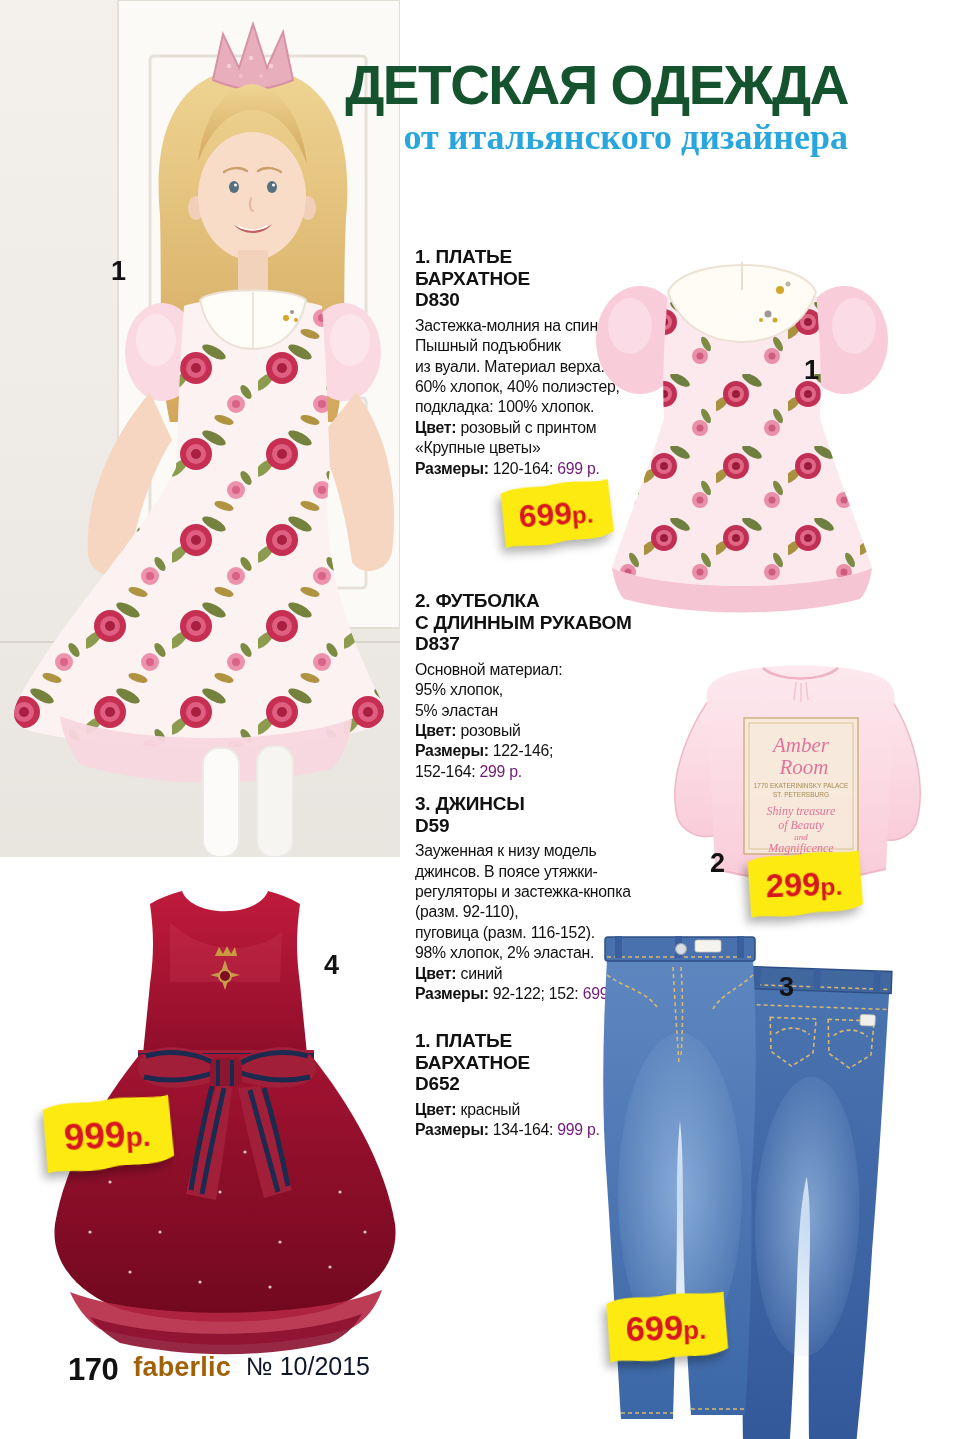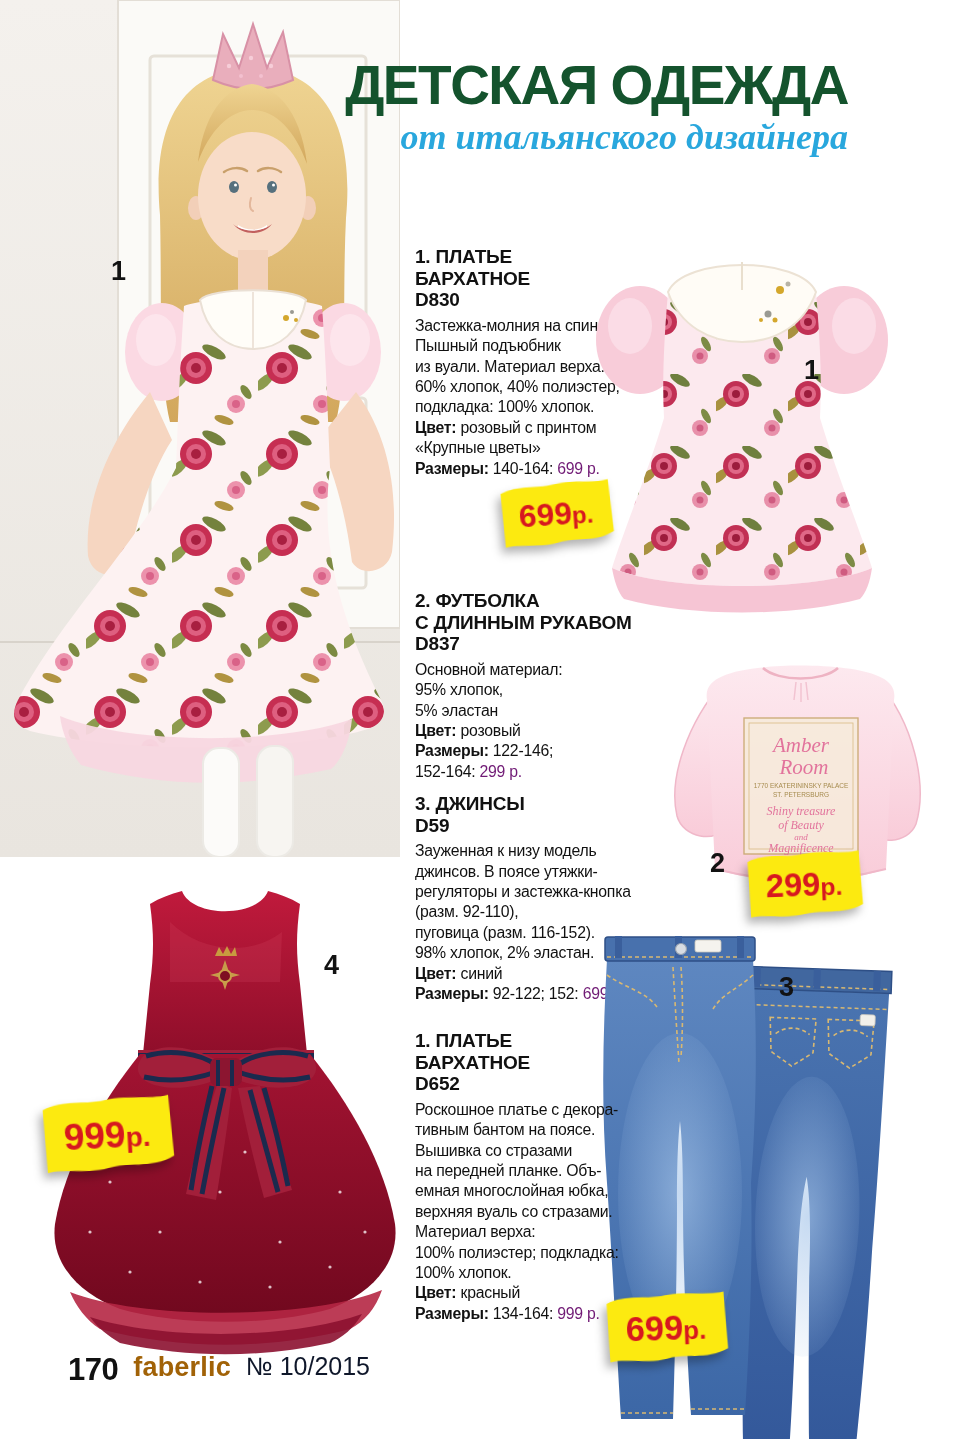--- a/index.html
+++ b/index.html
@@ -8,21 +8,21 @@
     background:#ffffff;overflow:hidden;
     font-family:"Liberation Sans",sans-serif;color:#111;
   }
   .abs{position:absolute;}
   
   .header{position:absolute;top:58px;right:132px;text-align:right;line-height:1;}
   .page-title{
     font-size:55px;font-weight:700;letter-spacing:-1.5px;color:#14532d;margin:0;
   }
   .subtitle{
-    font-family:"Liberation Serif",serif;font-style:italic;font-weight:600;
+    font-family:"Liberation Serif",serif;font-weight:600;
     color:#29a7dd;font-size:36px;line-height:1.13;margin-top:4px;
   }
   
   .p-info{position:absolute;width:225px;}
   .p-info h2{
     font-size:19px;font-weight:700;line-height:1.14;margin:0 0 5px 0;
     white-space:pre-line;letter-spacing:-0.2px;
   }
   .p-info .desc, .p-info .attr{
     font-size:15.8px;line-height:1.29;margin:0;letter-spacing:-0.25px;
@@ -147,21 +147,21 @@
   <div class="p-info" style="left:415px;top:246px;width:205px">
     <h2>1. ПЛАТЬЕ
 БАРХАТНОЕ
 D830</h2>
     <p class="desc">Застежка-молния на спине.
 Пышный подъюбник
 из вуали. Материал верха:
 60% хлопок, 40% полиэстер;
 подкладка: 100% хлопок.</p>
     <p class="attr"><b>Цвет:</b> <span>розовый с принтом «Крупные цветы»</span></p>
-    <p class="attr"><b>Размеры:</b> <span>140-164:</span> <span class="price">699 р.</span></p>
+    <p class="attr"><b>Размеры:</b> <span>120-164:</span> <span class="price">699 р.</span></p>
   </div>
 
   <svg class="abs" style="left:572px;top:230px" width="340" height="385" viewBox="0 0 340 385">
     <defs>
       <pattern id="flB" width="72" height="72" patternUnits="userSpaceOnUse">
         <rect width="72" height="72" fill="#fce9ee"></rect>
         <ellipse cx="36" cy="6" rx="11" ry="4.5" fill="#6f7f3e" transform="rotate(30 36 6)"></ellipse>
         <ellipse cx="4" cy="30" rx="10" ry="4.5" fill="#a8913f" transform="rotate(-40 4 30)"></ellipse>
         <circle cx="20" cy="20" r="13" fill="#c13054"></circle>
         <circle cx="20" cy="20" r="8" fill="#e06887"></circle>
@@ -325,29 +325,20 @@
     <svg viewBox="0 0 140 86">
       <path d="M7,16 C28,6 50,13 70,9 C92,5 116,11 133,7 L136,68 C114,80 92,72 70,77 C48,82 24,75 9,79 Z" fill="#fcea10"></path>
       <text x="70" y="57" text-anchor="middle"><tspan font-size="37">699</tspan><tspan font-size="28">р.</tspan></text>
     </svg>
   </div>
 
   <div class="p-info" style="left:415px;top:1030px;width:215px">
     <h2>1. ПЛАТЬЕ
 БАРХАТНОЕ
 D652</h2>
-    <p class="desc">Роскошное платье с декора-
-тивным бантом на поясе.
-Вышивка со стразами
-на передней планке. Объ-
-емная многослойная юбка,
-верхняя вуаль со стразами.
-Материал верха:
-100% полиэстер; подкладка:
-100% хлопок.</p>
     <p class="attr"><b>Цвет:</b> <span>красный</span></p>
     <p class="attr"><b>Размеры:</b> <span>134-164:</span> <span class="price">999 р.</span></p>
   </div>
 
   <svg class="abs" style="left:20px;top:862px" width="410" height="495" viewBox="0 0 410 495">
     <defs>
       <linearGradient id="velG" x1="0" y1="0" x2="0" y2="1">
         <stop offset="0" stop-color="#c01a3c"></stop>
           <stop offset="1" stop-color="#8f0e2a"></stop>
       </linearGradient>

